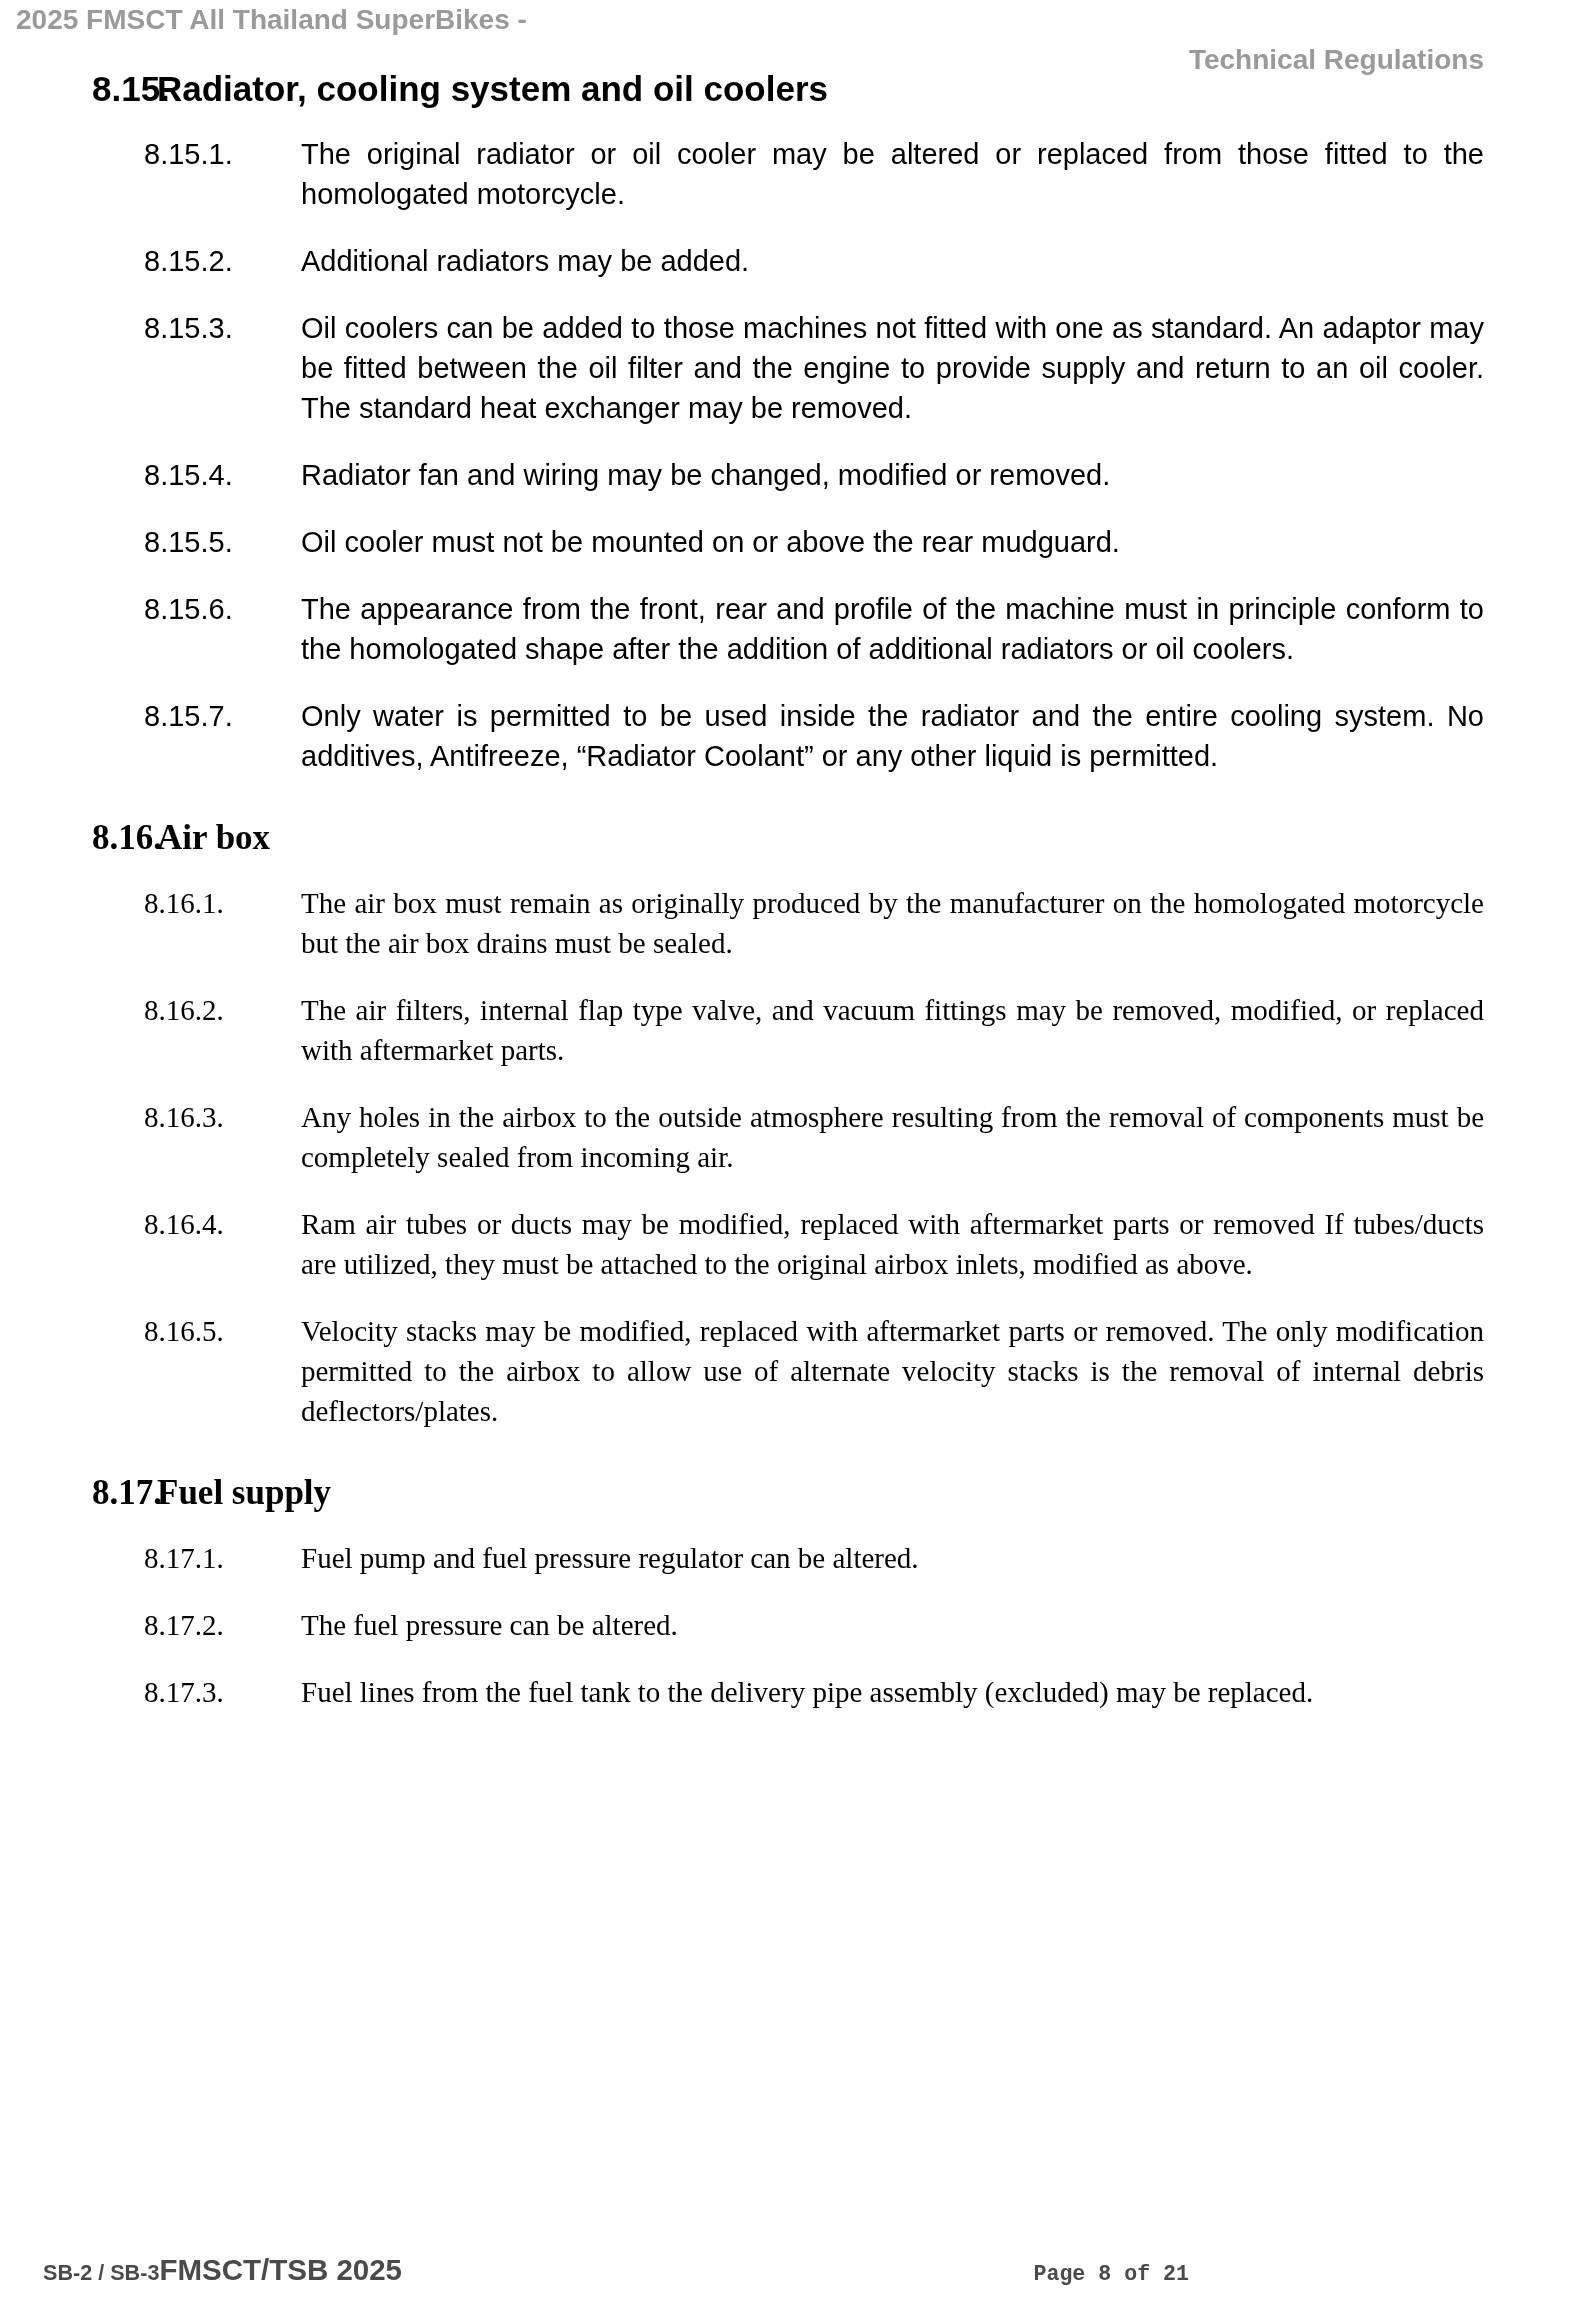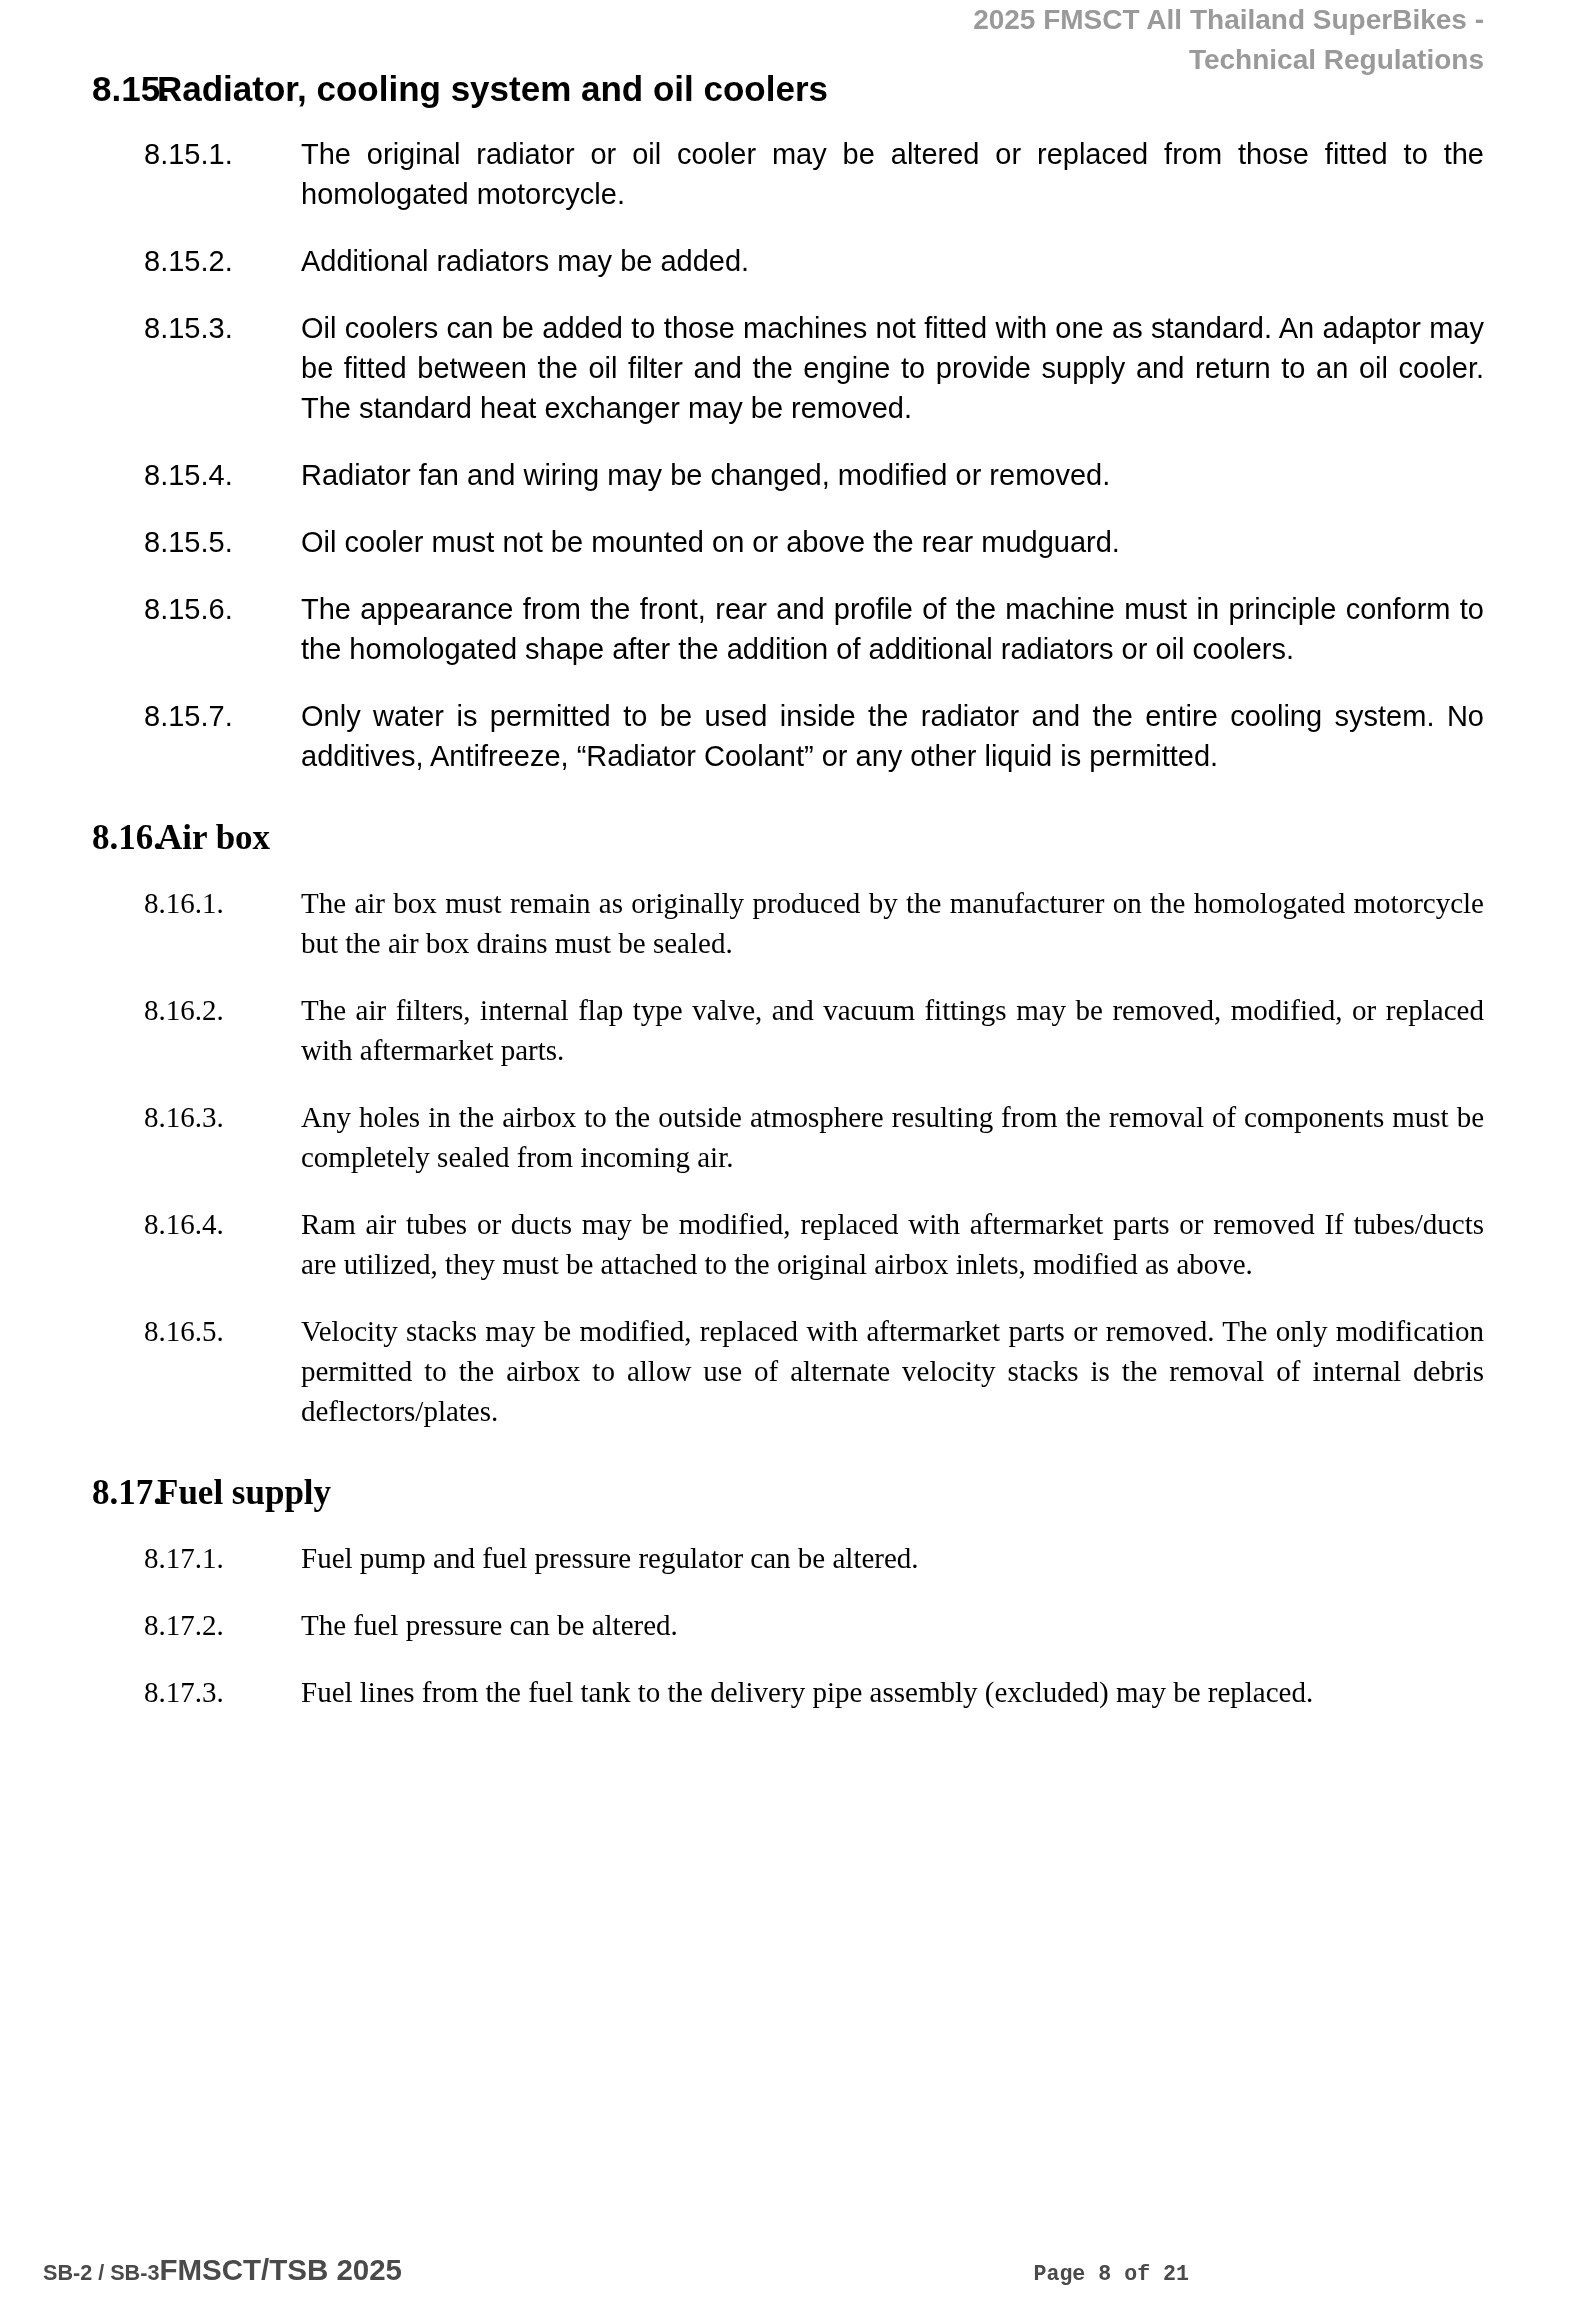--- a/index.html
+++ b/index.html
@@ -27,21 +27,20 @@
     top: 0;
     width: 1573px;
     padding: 0 89px 0 16px;
     box-sizing: border-box;
     color: #9a9a9a;
     font-weight: bold;
     font-size: 28px;
     line-height: 40px;
   }
   .doc-header .hdr-line-1 {
-    text-align: right;
     padding-right: 0px;
     white-space: nowrap;
   }
   .doc-header .hdr-line-2 {
     text-align: right;
     white-space: nowrap;
   }
 
   
   .content {

